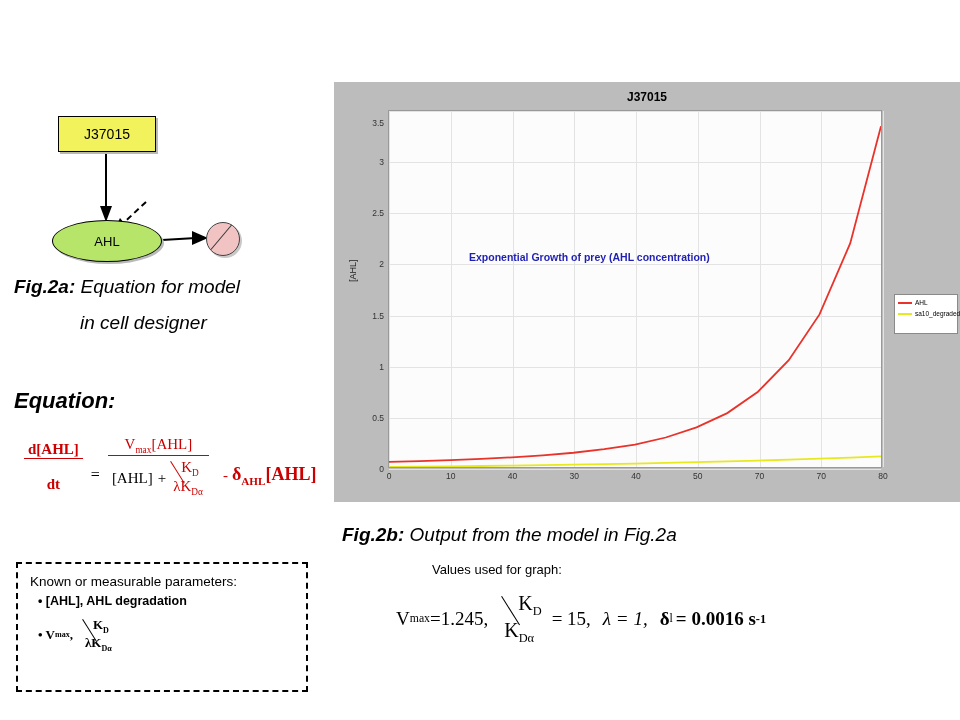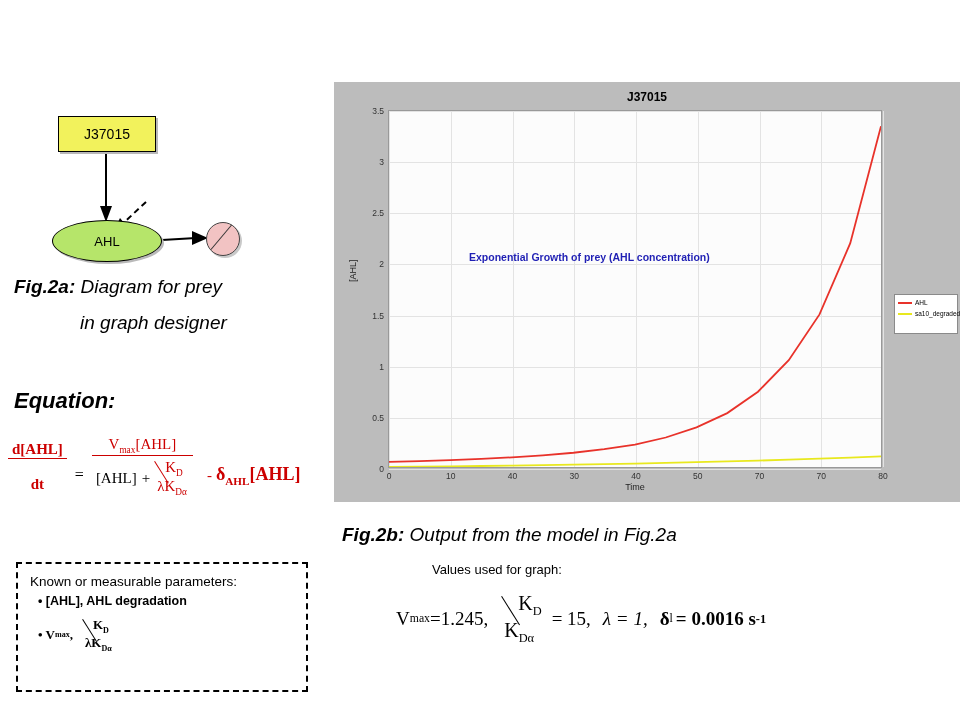--- a/index.html
+++ b/index.html
@@ -371,28 +371,28 @@
   <div class="node-box">
     <span>J37015</span>
   </div>
   <div class="node-ellipse">
     <span>AHL</span>
   </div>
   <div class="node-circle"></div>
 </div>
 
 <div class="caption" id="cap2a-line1">
-  <span class="cap-bold">Fig.2a:</span><span class="cap-ital"> Diagram for prey</span>
-</div>
-<div class="caption cap-ital" id="cap2a-line2">in graph designer</div>
+  <span class="cap-bold">Fig.2a:</span><span class="cap-ital"> Equation for model</span>
+</div>
+<div class="caption cap-ital" id="cap2a-line2">in cell designer</div>
 
 <div id="equation-title">Equation:</div>
 
 <div id="equation">
-  <div class="eq-row" style="margin-top:6px;">
+  <div class="eq-row" style="margin-top:6px;margin-left:16px;">
     <span class="frac red" style="font-weight:bold;">
       <span class="num">d[AHL]</span>
       <span class="den">dt</span>
     </span>
     <span style="margin:0 8px;font-size:16px;">=</span>
     <span class="frac red">
       <span class="num">
         <span>V</span><span class="sub">max</span><span>[AHL]</span>
       </span>
       <span class="den" style="display:flex;align-items:center;justify-content:center;padding-top:3px;">
@@ -438,21 +438,21 @@
         <div class="ytick" style="top: 255.714px;">1</div>
         <div class="grid-h" style="top: 204.571px;"></div>
         <div class="ytick" style="top: 204.571px;">1.5</div>
         <div class="grid-h" style="top: 153.429px;"></div>
         <div class="ytick" style="top: 153.429px;">2</div>
         <div class="grid-h" style="top: 102.286px;"></div>
         <div class="ytick" style="top: 102.286px;">2.5</div>
         <div class="grid-h" style="top: 51.1429px;"></div>
         <div class="ytick" style="top: 51.1429px;">3</div>
         <div class="grid-h" style="top: 0px;"></div>
-        <div class="ytick" style="top: 0px; text-align: right;">3.5</div>
+        <div class="ytick" style="top: 12px; text-align: right;">3.5</div>
         <div class="grid-v" style="left: 0px;"></div>
         <div class="xtick" style="left: 0px;">0</div>
         <div class="grid-v" style="left: 61.75px;"></div>
         <div class="xtick" style="left: 61.75px;">10</div>
         <div class="grid-v" style="left: 123.5px;"></div>
         <div class="xtick" style="left: 123.5px;">40</div>
         <div class="grid-v" style="left: 185.25px;"></div>
         <div class="xtick" style="left: 185.25px;">30</div>
         <div class="grid-v" style="left: 247px;"></div>
         <div class="xtick" style="left: 247px;">40</div>
@@ -464,21 +464,20 @@
         <div class="xtick" style="left: 432.25px;">70</div>
         <div class="grid-v" style="left: 494px;"></div>
         <div class="xtick" style="left: 494px;">80</div>
       </div>
     <div id="annotation">Exponential Growth of prey (AHL concentration)</div>
     <svg id="series-svg" viewBox="0 0 494 358" preserveAspectRatio="none" style="position:absolute;left:0;top:0;width:100%;height:100%;">
         <polyline points="0.00,352.89 30.88,352.07 61.75,351.04 92.63,349.82 123.50,348.28 154.38,346.24 185.25,343.68 216.13,340.10 247.00,335.50 277.88,328.34 308.75,318.11 339.63,303.79 370.50,282.31 401.38,250.60 432.25,204.57 463.13,132.97 494.00,15.34" fill="none" stroke="#e8322a" stroke-width="1.8" vector-effect="non-scaling-stroke"></polyline>
         <polyline points="0.00,358.00 30.88,357.69 61.75,357.39 92.63,356.98 123.50,356.57 154.38,356.16 185.25,355.65 216.13,355.14 247.00,354.52 277.88,353.91 308.75,353.19 339.63,352.37 370.50,351.56 401.38,350.64 432.25,349.61 463.13,348.59 494.00,347.26" fill="none" stroke="#e8e81e" stroke-width="1.8" vector-effect="non-scaling-stroke"></polyline>
       </svg>
   </div>
-  <div id="xlabel">Time</div>
   <div id="legend">
       <div class="legend-row">
         <span class="legend-swatch" style="background: rgb(232, 50, 42);"></span>
         <span class="legend-label">AHL</span>
       </div>
       <div class="legend-row">
         <span class="legend-swatch" style="background: rgb(232, 232, 30);"></span>
         <span class="legend-label">sa10_degraded</span>
       </div>
     </div>

